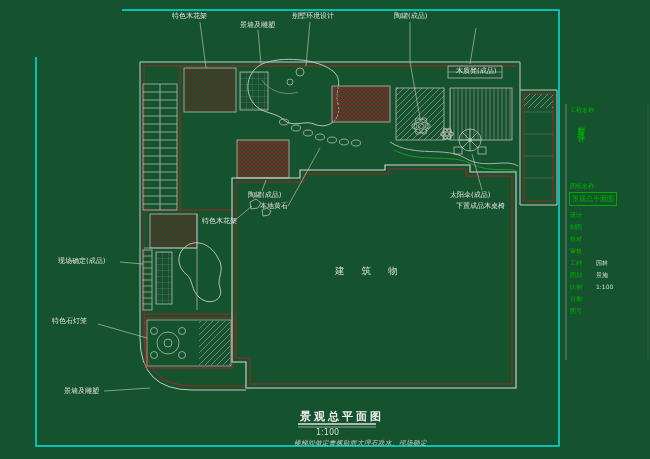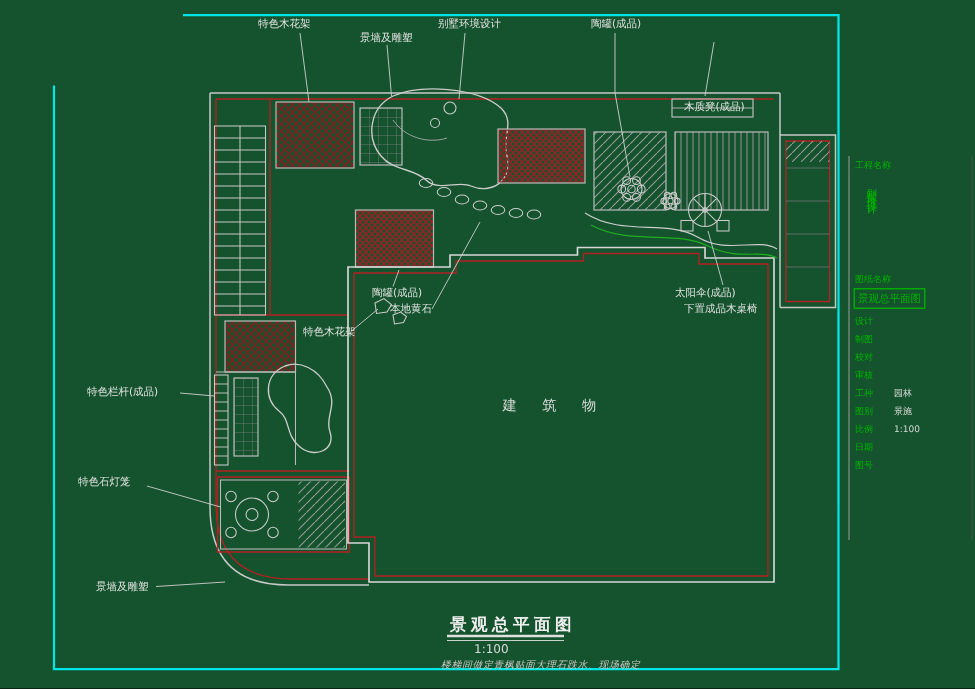--- a/index.html
+++ b/index.html
@@ -199,21 +199,21 @@
   </svg>
 
   <div class="ann" style="left:172px;top:13px;">特色木花架</div>
   <div class="ann" style="left:240px;top:22px;">景墙及雕塑</div>
   <div class="ann" style="left:292px;top:13px;">别墅环境设计</div>
   <div class="ann" style="left:394px;top:13px;">陶罐(成品)</div>
   <div class="ann" style="left:456px;top:20px;margin-top:48px;">木质凳(成品)</div>
   <div class="ann" style="left:248px;top:192px;">陶罐(成品)</div>
   <div class="ann" style="left:260px;top:203px;">本地黄石</div>
   <div class="ann" style="left:202px;top:218px;">特色木花架</div>
-  <div class="ann" style="left:58px;top:258px;">特色栏杆(成品)</div>
+  <div class="ann" style="left:58px;top:258px;">现场确定(成品)</div>
   <div class="ann" style="left:52px;top:318px;">特色石灯笼</div>
   <div class="ann" style="left:64px;top:388px;">景墙及雕塑</div>
   <div class="ann" style="left:450px;top:192px;">太阳伞(成品)</div>
   <div class="ann" style="left:456px;top:203px;">下置成品木桌椅</div>
   <div class="ann bldg" style="left:335px;top:266px;text-align:right;">建 筑 物</div>
 
   <div class="ann ptitle" style="left:300px;top:411px;">景观总平面图</div>
   <div class="ann pscale" style="left:316px;top:429px;">1:100</div>
   <div class="ann pnote" style="left:294px;top:440px;">楼梯间做定青枫贴面大理石跌水、现场确定</div>
 

